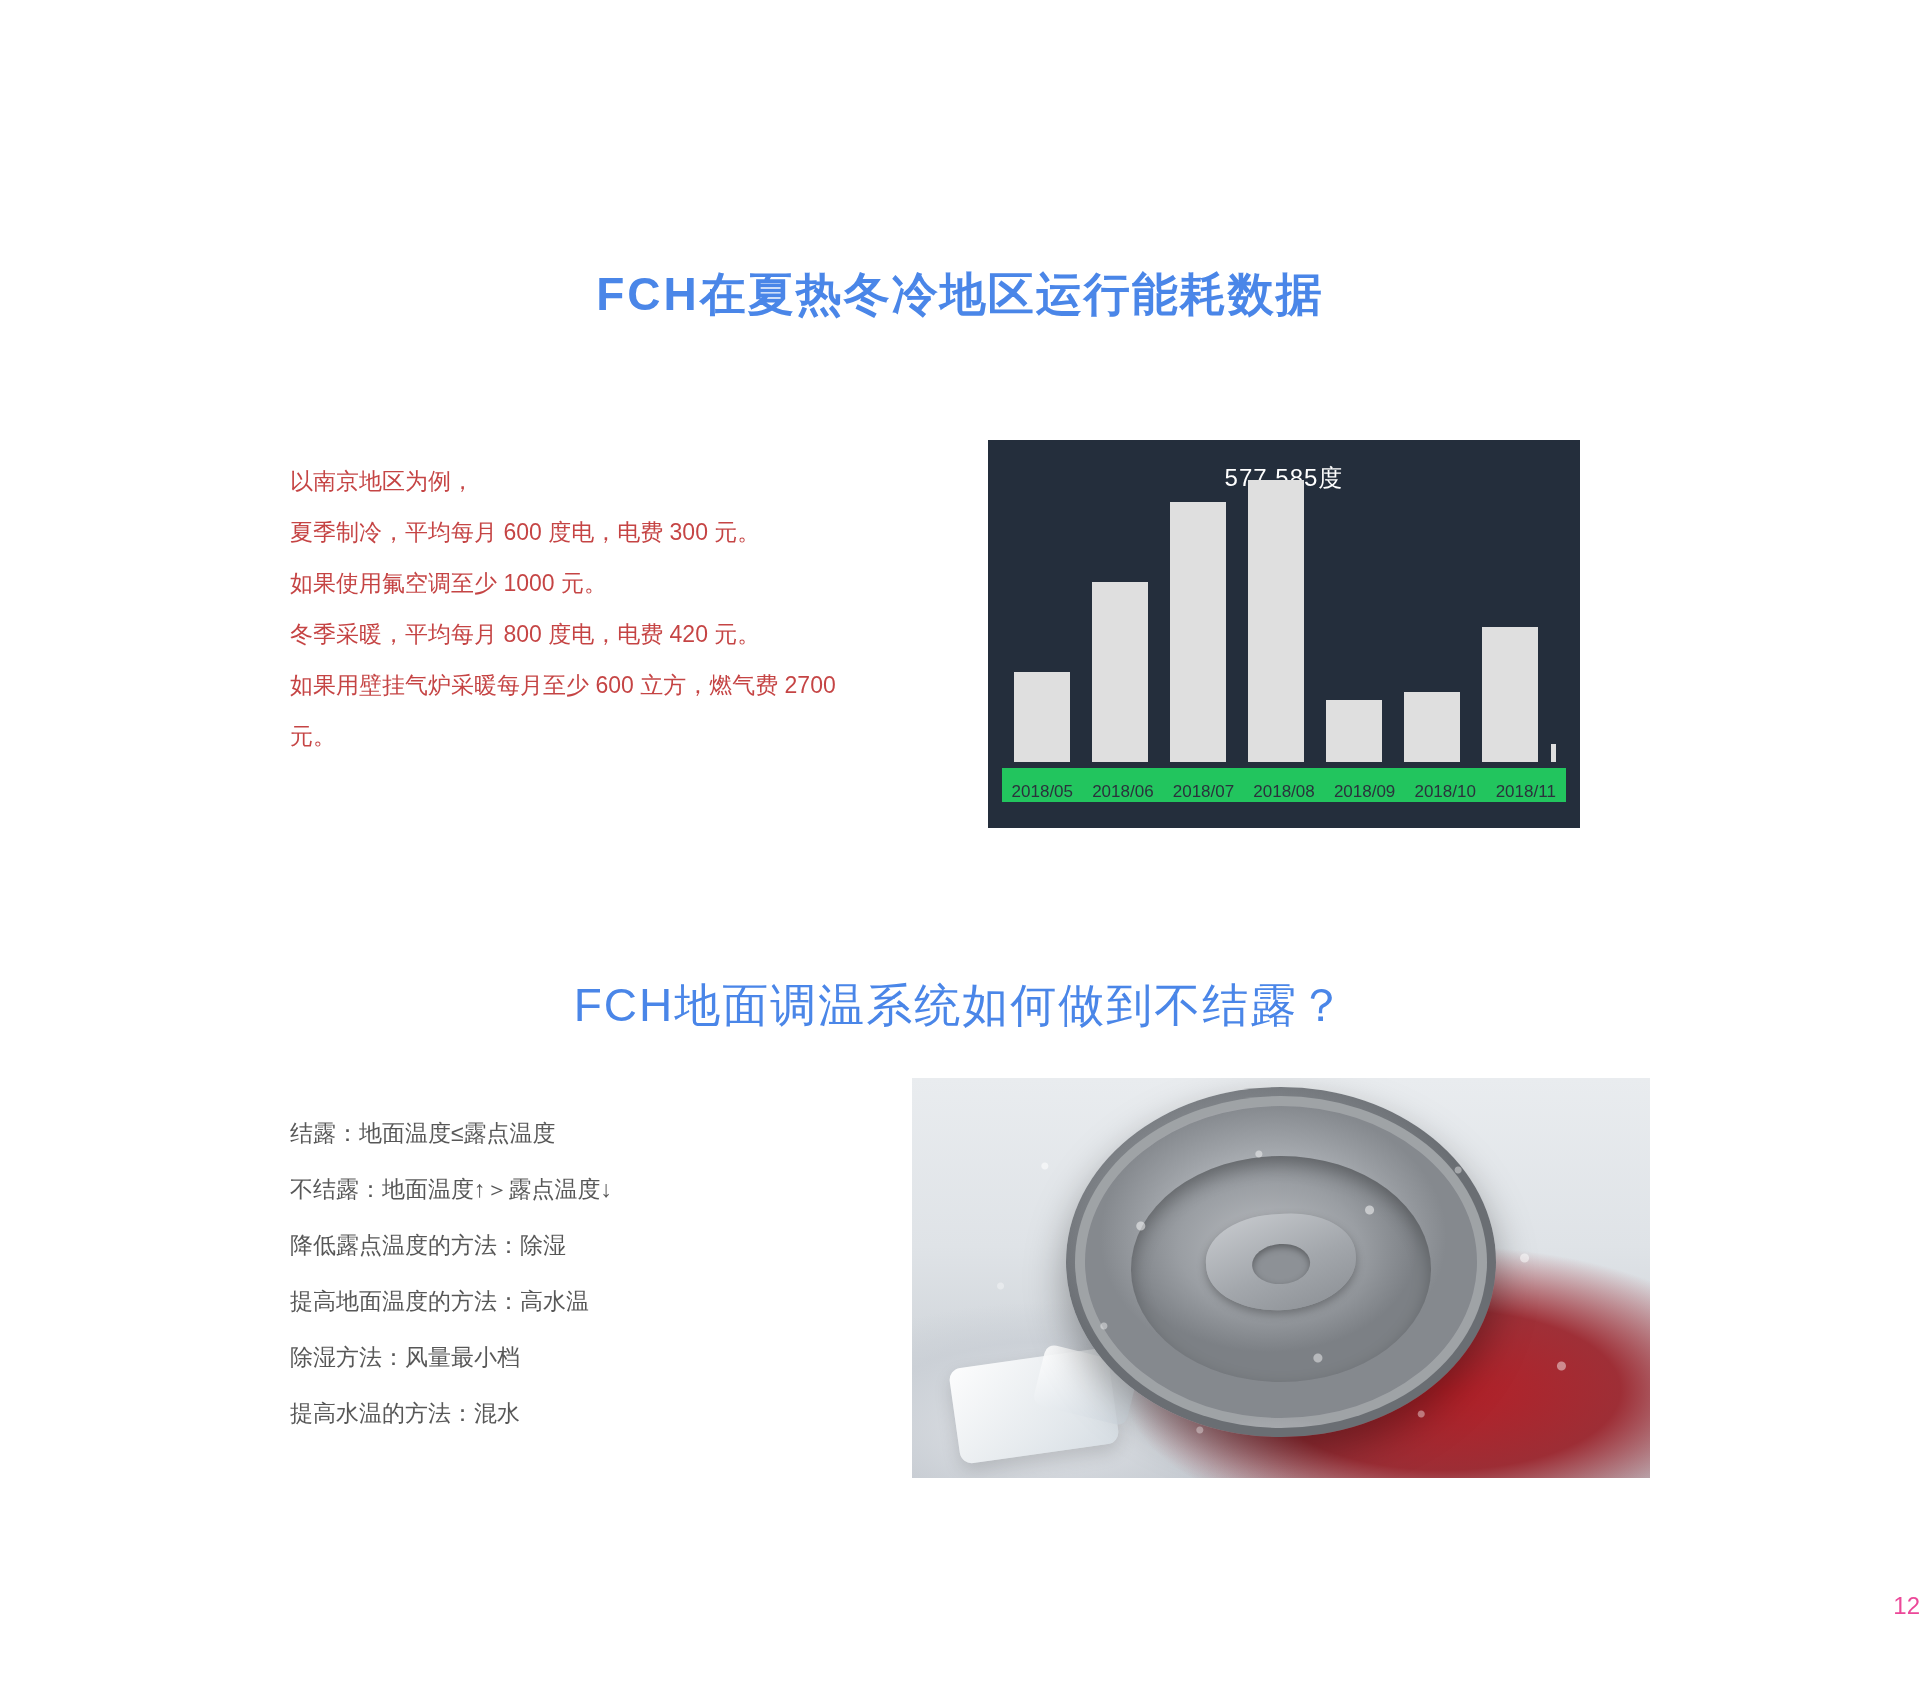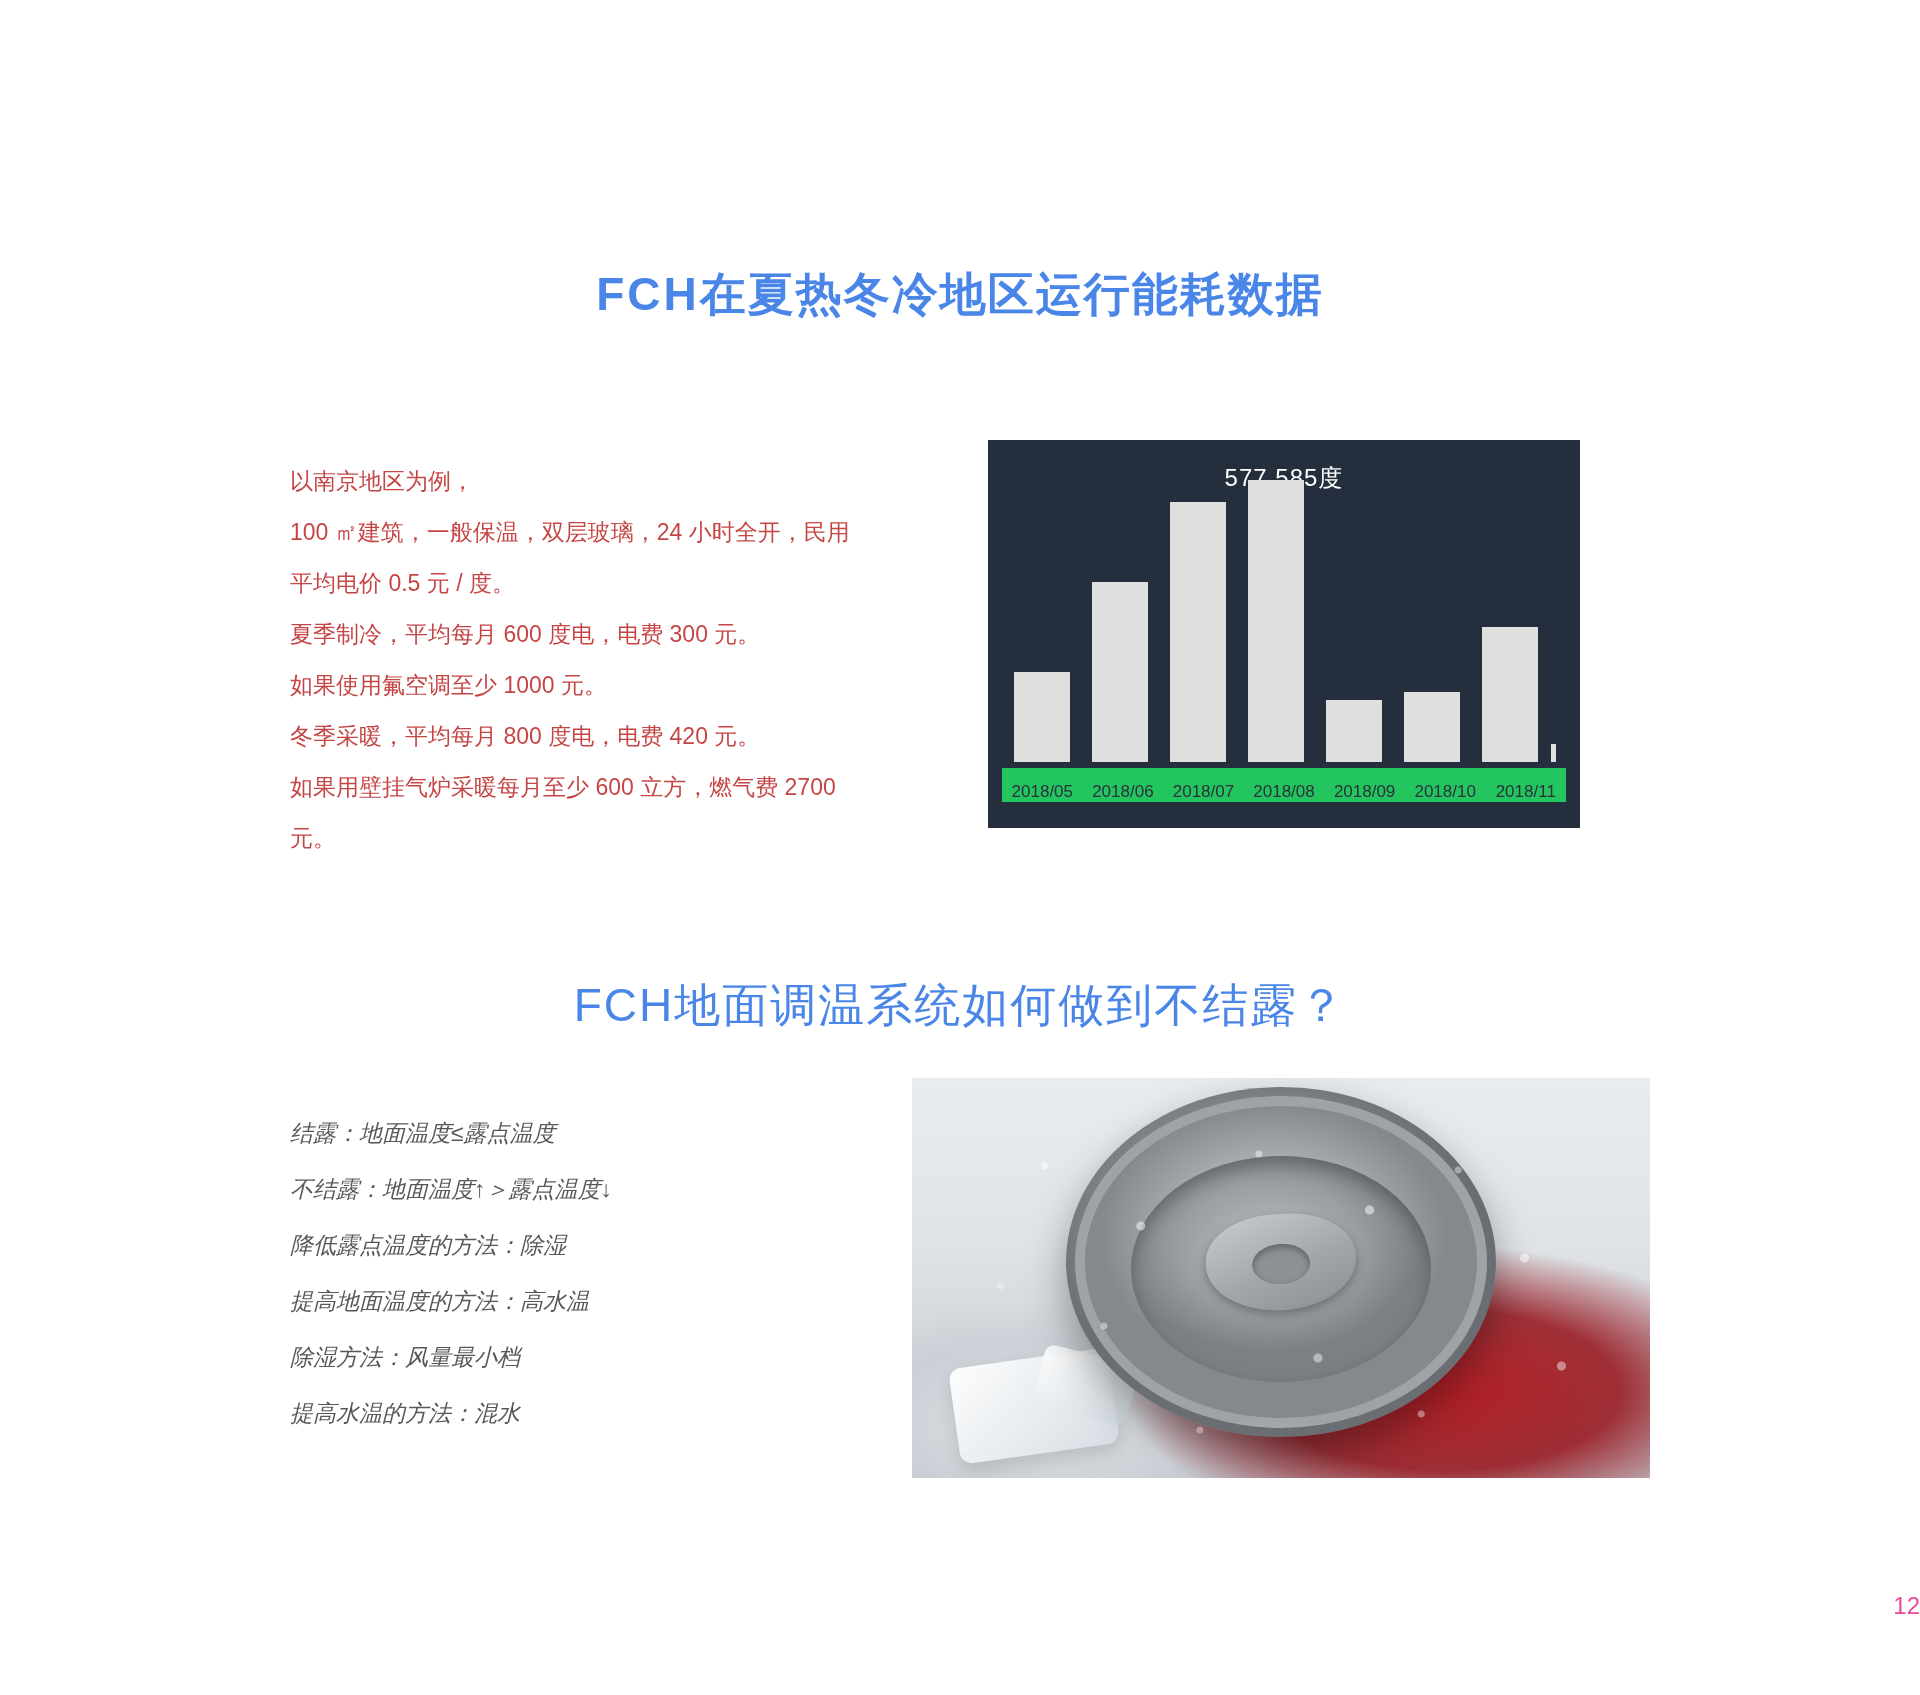--- a/index.html
+++ b/index.html
@@ -137,21 +137,20 @@
     top: 1105px;
     width: 520px;
     color: #333333;
     font-size: 23px;
     line-height: 56px;
     opacity: 0.82;
   }
   .sec2-text p {
     margin: 0;
     white-space: nowrap;
-    font-style: italic;
   }
 
   
   .photo {
     position: absolute;
     left: 912px;
     top: 1078px;
     width: 738px;
     height: 400px;
     overflow: hidden;
@@ -275,21 +274,20 @@
 <body>
 
 <div class="page">
 
   <div class="sec1-title">
     <span class="en">FCH</span><span>在夏热冬冷地区运行能耗数据</span>
   </div>
 
   <div class="sec1-text">
     <p>以南京地区为例，</p>
-    <p class="wrap">100 ㎡建筑，一般保温，双层玻璃，24 小时全开，民用平均电价 0.5 元 / 度。</p>
     <p>夏季制冷，平均每月 600 度电，电费 300 元。</p>
     <p>如果使用氟空调至少 1000 元。</p>
     <p>冬季采暖，平均每月 800 度电，电费 420 元。</p>
     <p class="wrap">如果用壁挂气炉采暖每月至少 600 立方，燃气费 2700 元。</p>
   </div>
 
   <div class="chart-card">
     <div class="chart-value">577.585度</div>
     <div class="chart-plot">
       <div class="bar-col" style="left:8px;">

